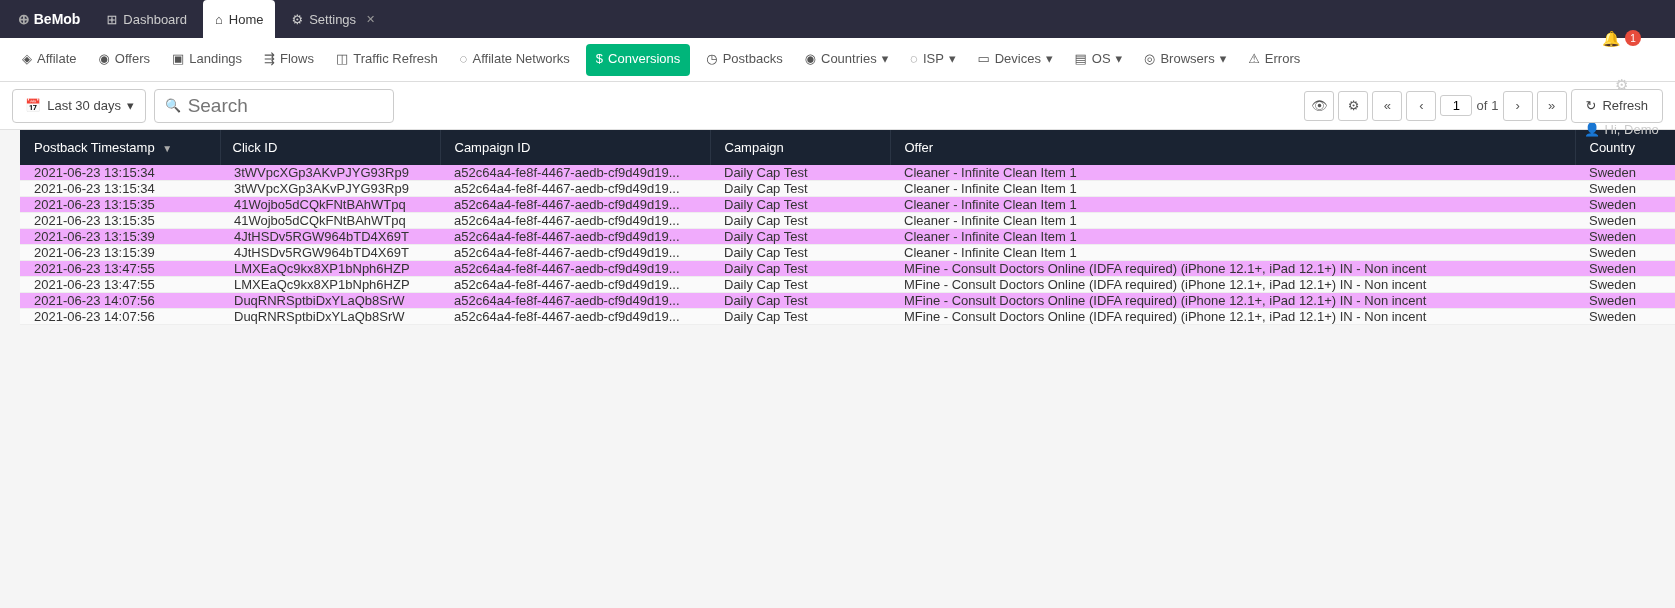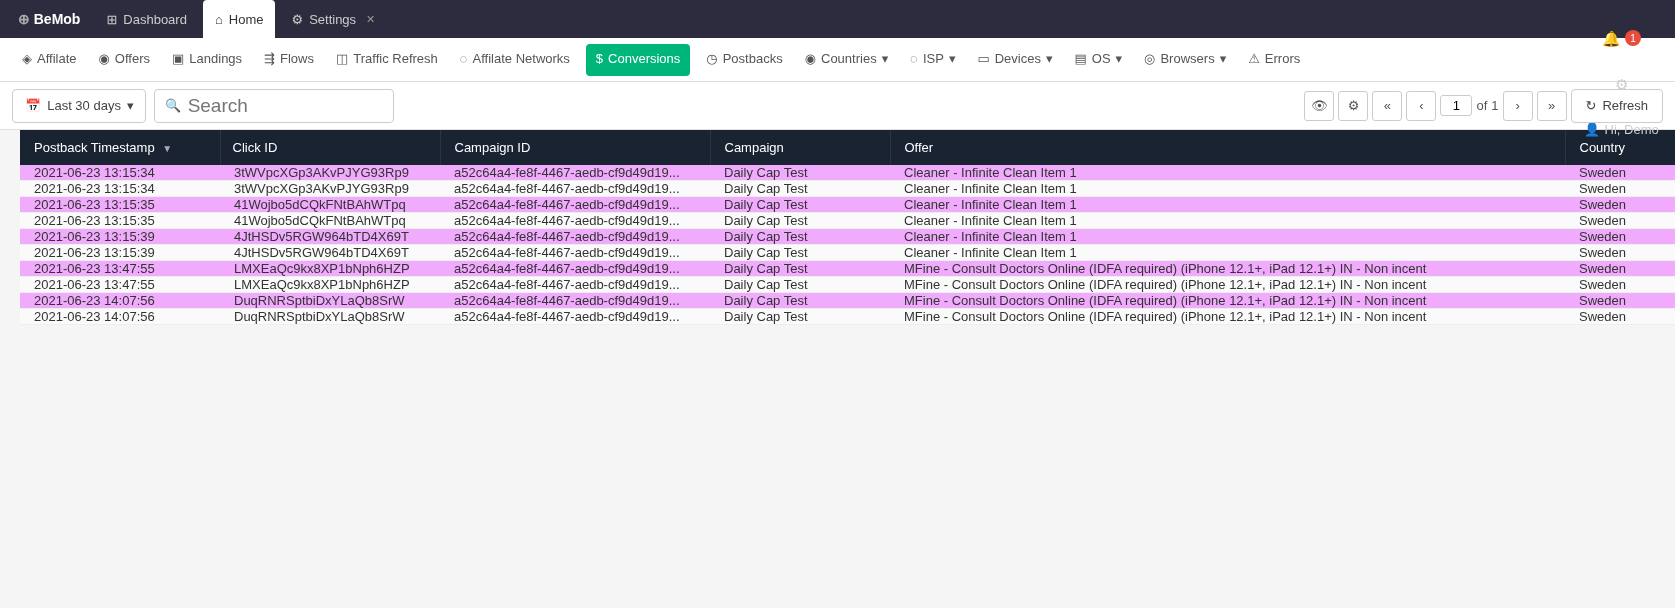--- a/index.html
+++ b/index.html
@@ -221,21 +221,21 @@
     tbody td {
       padding: 0 14px;
       color: #333;
       white-space: nowrap;
     }
     .col-timestamp { width: 200px; }
     .col-clickid { width: 220px; padding-left: 12px; }
     .col-campaignid { width: 270px; }
     .col-campaign { width: 180px; }
     .col-offer { min-width: 400px; }
-    .col-country { width: 110px; }
+    .col-country { width: 100px; }
   </style>
 </head>
 <body>
 
 <div class="topbar">
   <div class="logo">
     <span style="color:#aaa;">⊕</span>
     <span>BeMob</span>
   </div>
 

